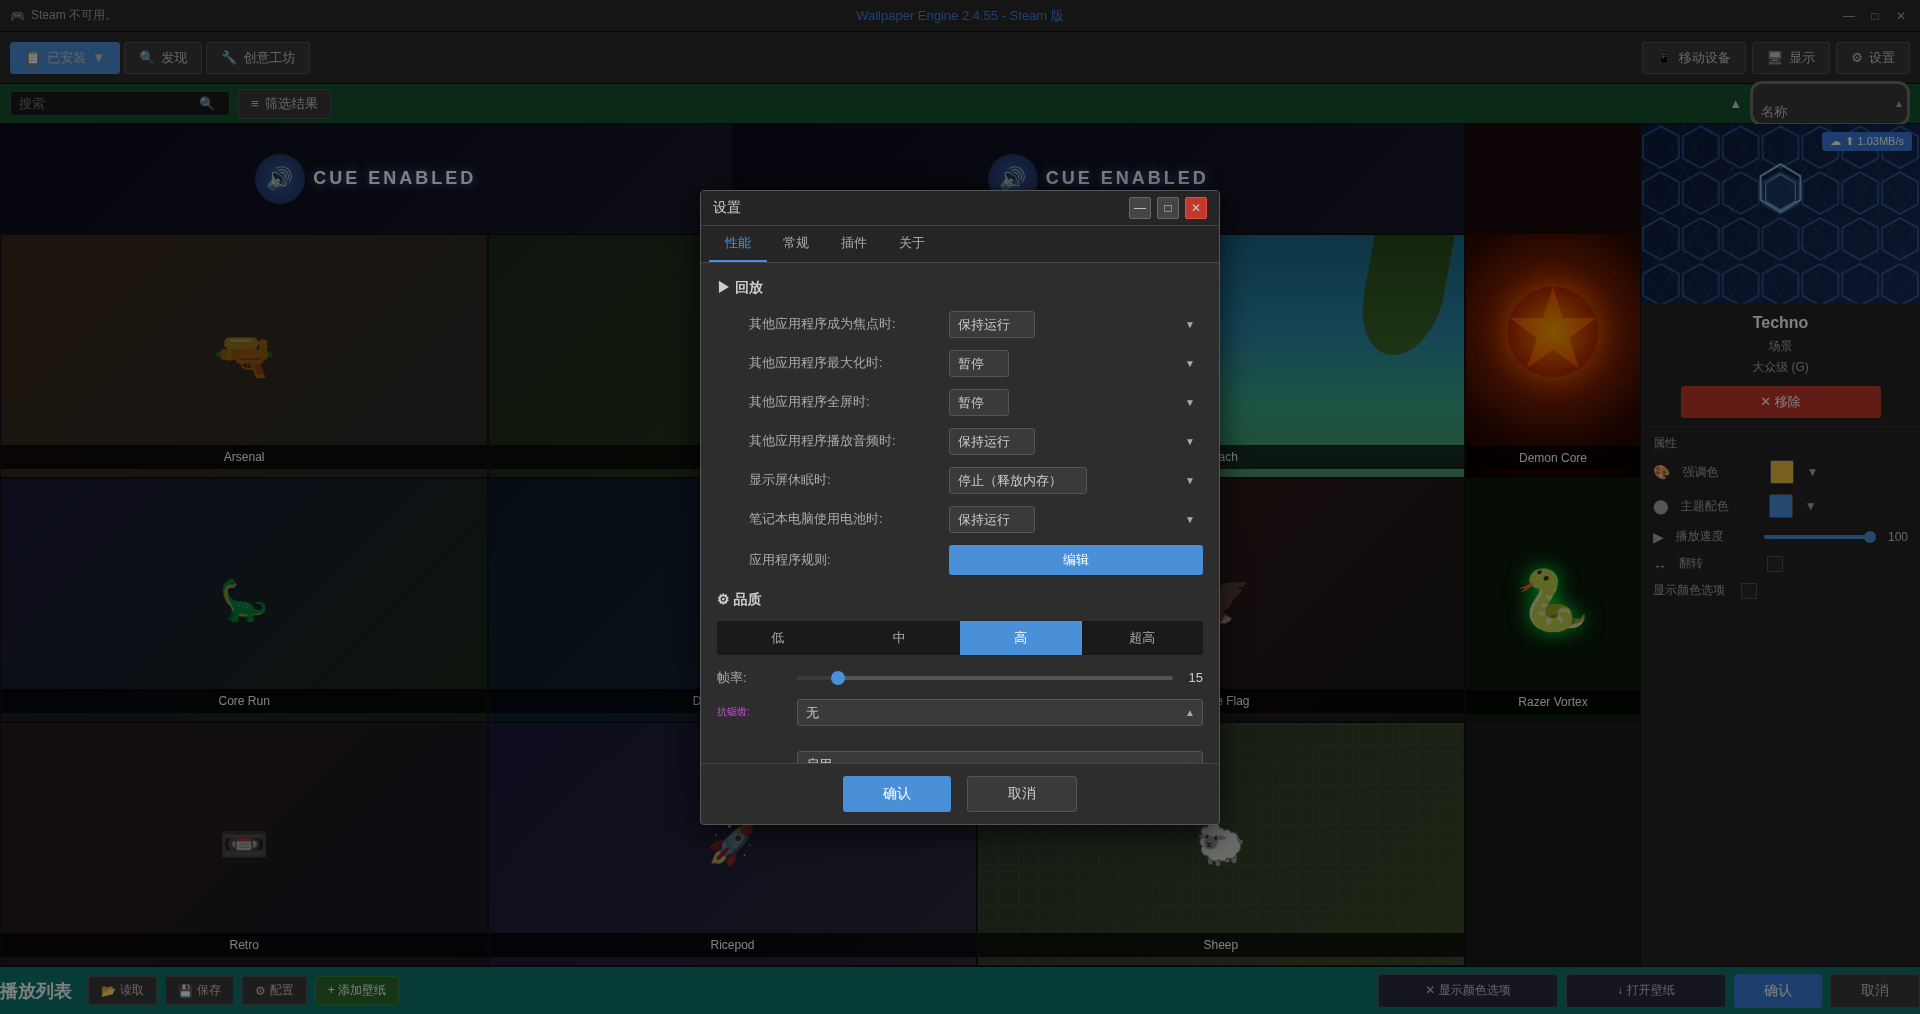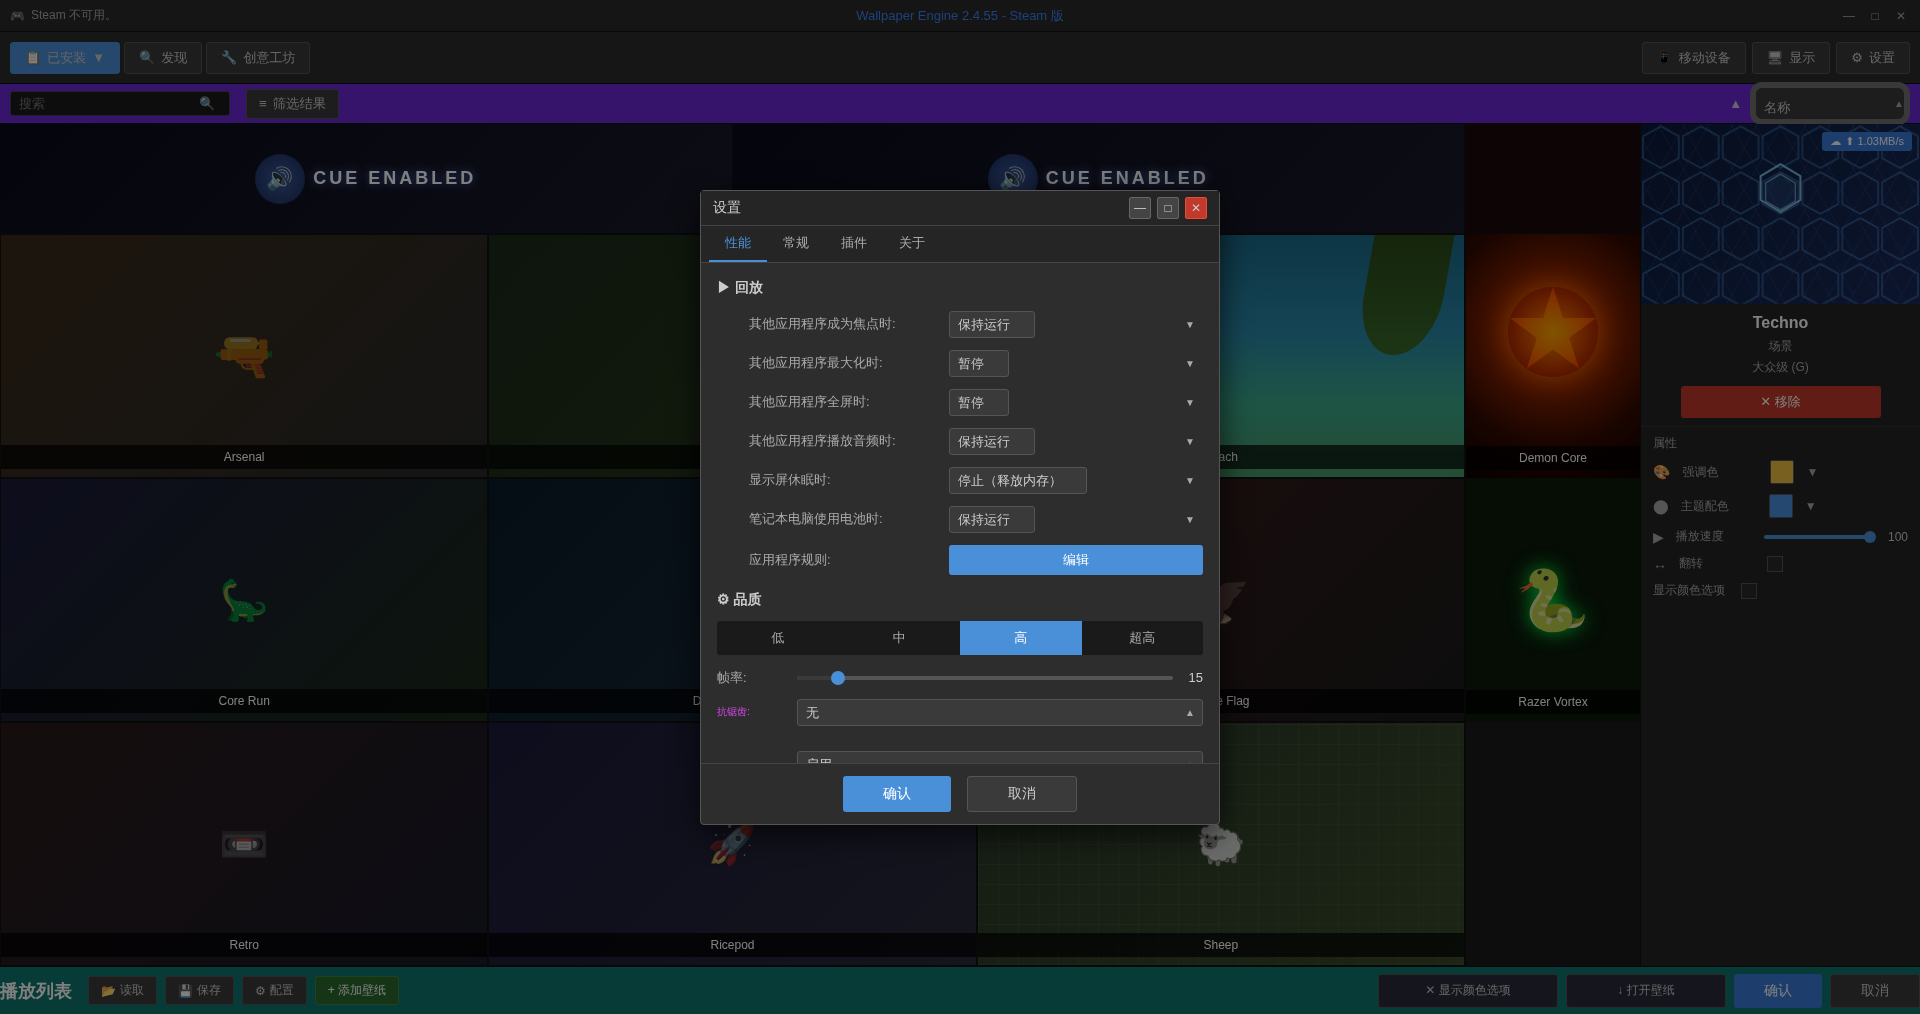--- a/index.html
+++ b/index.html
@@ -78,25 +78,25 @@
       gap: 6px;
     }
     .toolbar-btn.active {
       background: #4a90d9;
       border-color: #4a90d9;
     }
 
     
     .search-bar {
       height: 40px;
-      background: #6d28d9;
+      background: #14532d;
       display: flex;
       align-items: center;
       padding: 0 10px;
-      gap: 16px;
+      gap: 8px;
       border-bottom: 1px solid #111;
     }
     .search-input-wrap {
       display: flex;
       align-items: center;
       background: #1a1a1a;
       border: 1px solid #444;
       border-radius: 3px;
       padding: 4px 8px;
       width: 220px;
@@ -115,23 +115,23 @@
       color: #ccc;
       padding: 5px 12px;
       border-radius: 3px;
       cursor: pointer;
       display: flex;
       align-items: center;
       gap: 6px;
     }
     .sort-select {
       background: #3a3a3a;
-      border: 6px solid #737373;
-      color: #ccc;
-      padding: 12px 24px 4px 8px;
+      border: 3px solid #737373;
+      color: #ccc;
+      padding: 20px 24px 4px 8px;
       border-radius: 12px;
       width: 160px;
       appearance: none;
       cursor: pointer;
     }
     .sort-wrap {
       position: relative;
       display: flex;
       align-items: center;
     }

